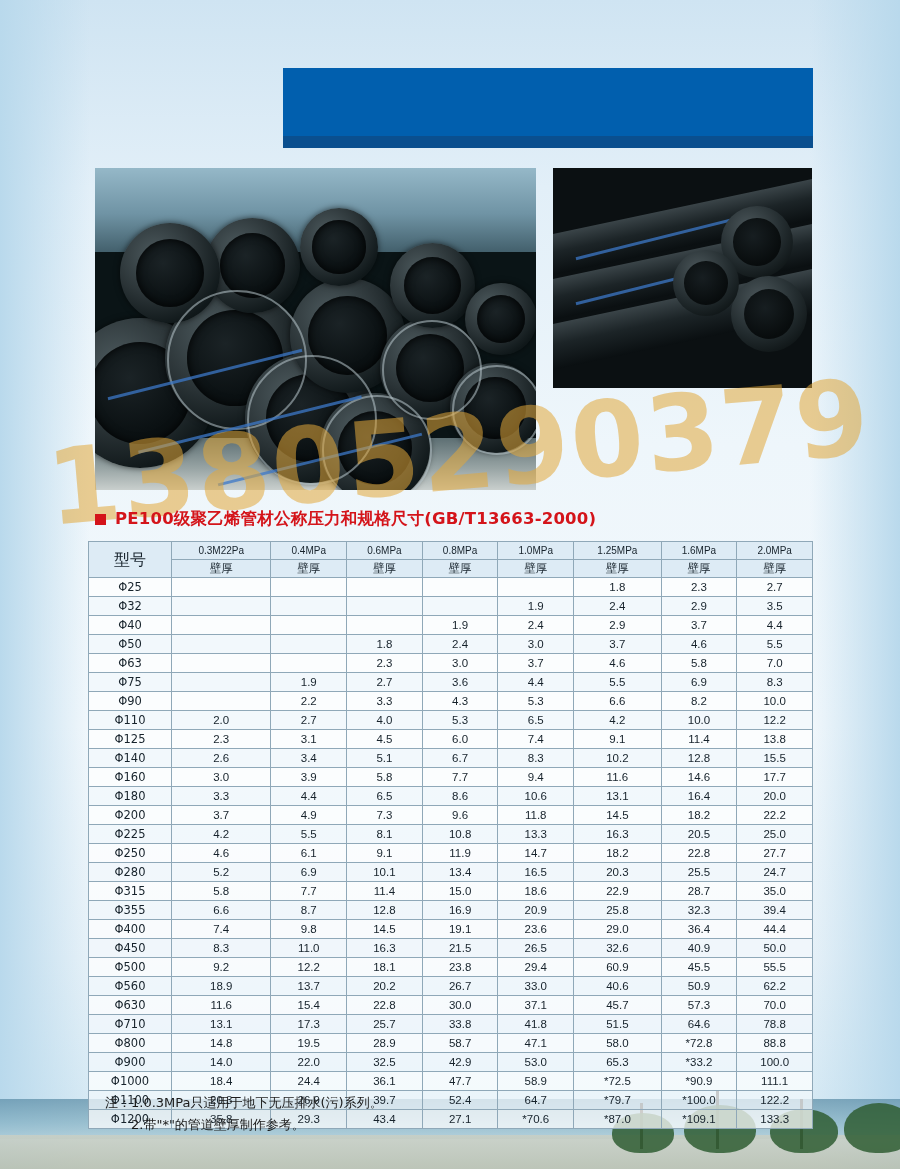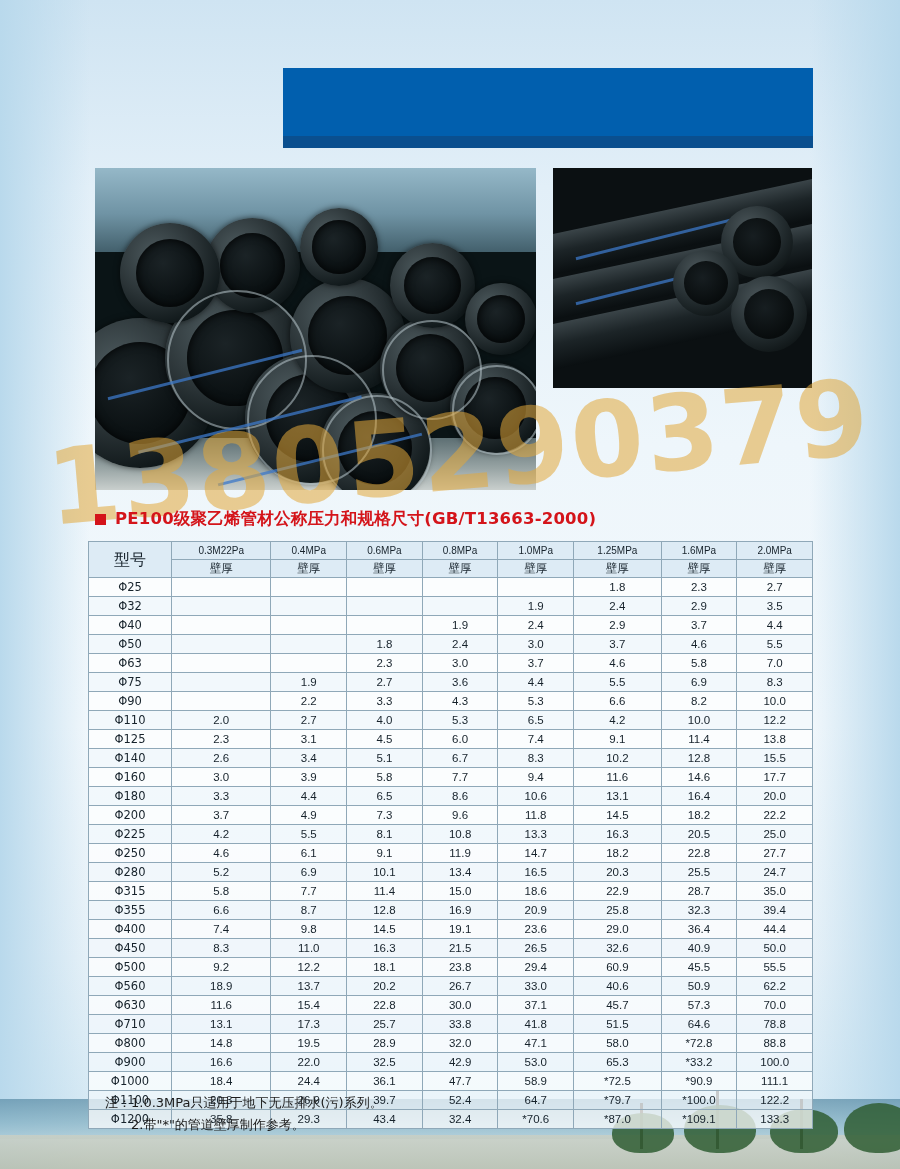--- a/index.html
+++ b/index.html
@@ -646,29 +646,29 @@
           <td>41.8</td>
           <td>51.5</td>
           <td>64.6</td>
           <td>78.8</td>
         </tr>
         <tr>
           <td class="model">Φ800</td>
           <td>14.8</td>
           <td>19.5</td>
           <td>28.9</td>
-          <td>32.0</td>
+          <td>58.7</td>
           <td>47.1</td>
           <td>58.0</td>
           <td>*72.8</td>
           <td>88.8</td>
         </tr>
         <tr>
           <td class="model">Φ900</td>
-          <td>16.6</td>
+          <td>14.0</td>
           <td>22.0</td>
           <td>32.5</td>
           <td>42.9</td>
           <td>53.0</td>
           <td>65.3</td>
           <td>*33.2</td>
           <td>100.0</td>
         </tr>
         <tr>
           <td class="model">Φ1000</td>
@@ -690,21 +690,21 @@
           <td>64.7</td>
           <td>*79.7</td>
           <td>*100.0</td>
           <td>122.2</td>
         </tr>
         <tr>
           <td class="model">Φ1200</td>
           <td>35.8</td>
           <td>29.3</td>
           <td>43.4</td>
-          <td>32.4</td>
+          <td>27.1</td>
           <td>*70.6</td>
           <td>*87.0</td>
           <td>*109.1</td>
           <td>133.3</td>
         </tr>
       </tbody>
   </table>
 
   <div class="notes">
     <div>注：1.0.3MPa只适用于地下无压排水(污)系列。</div>

